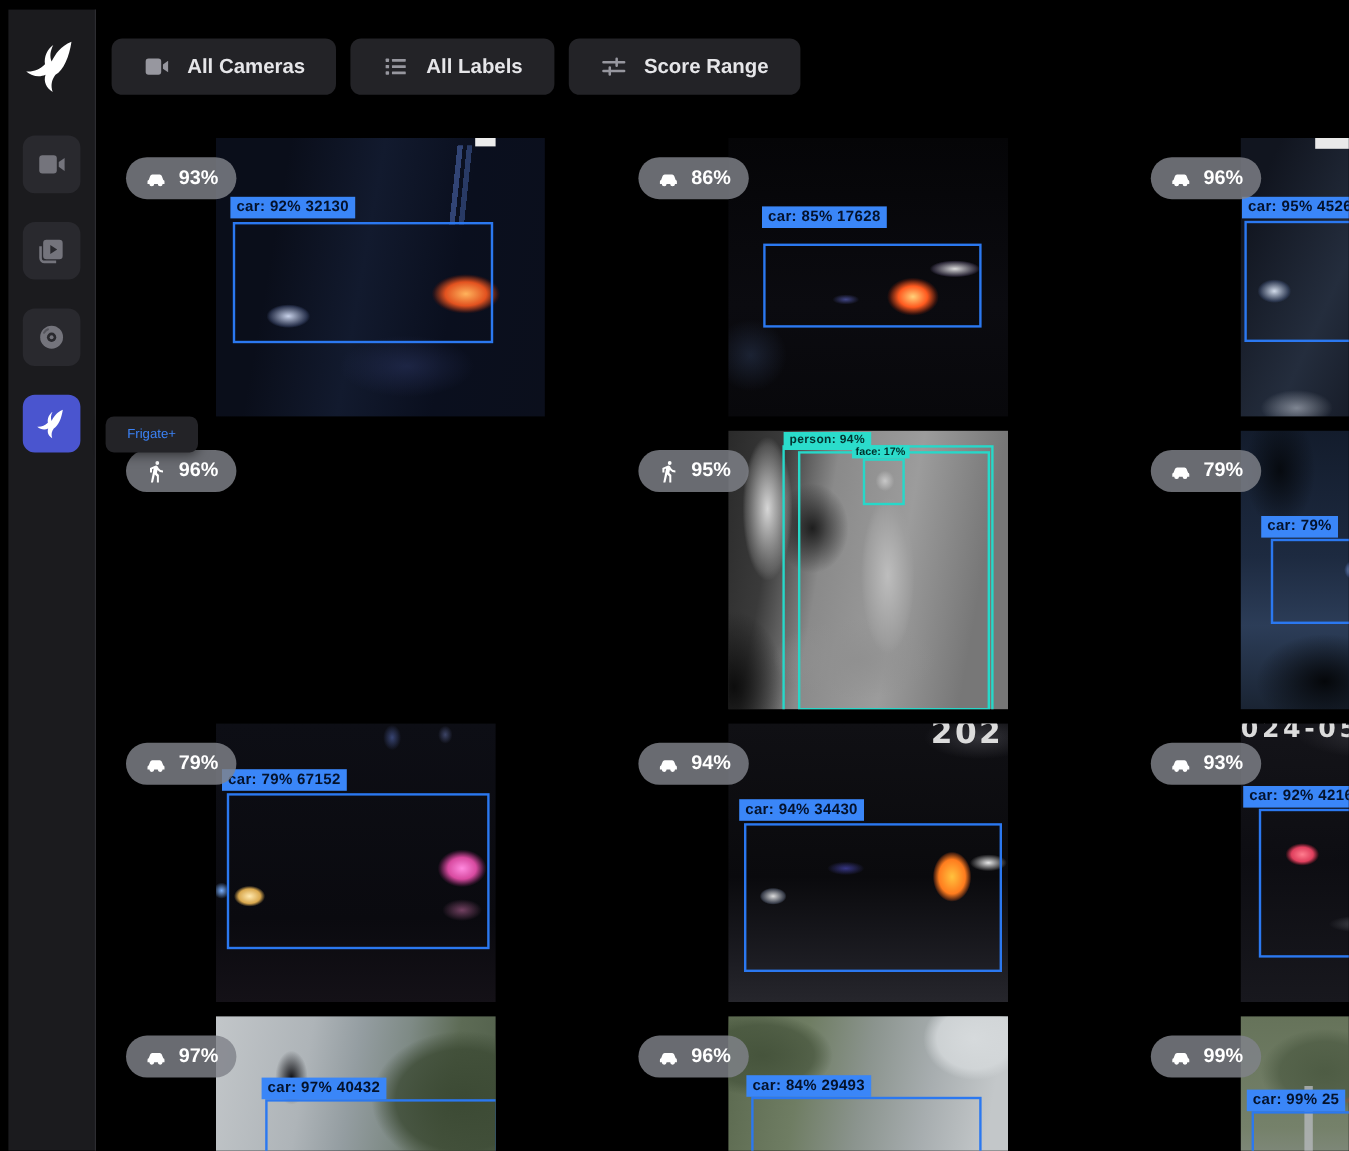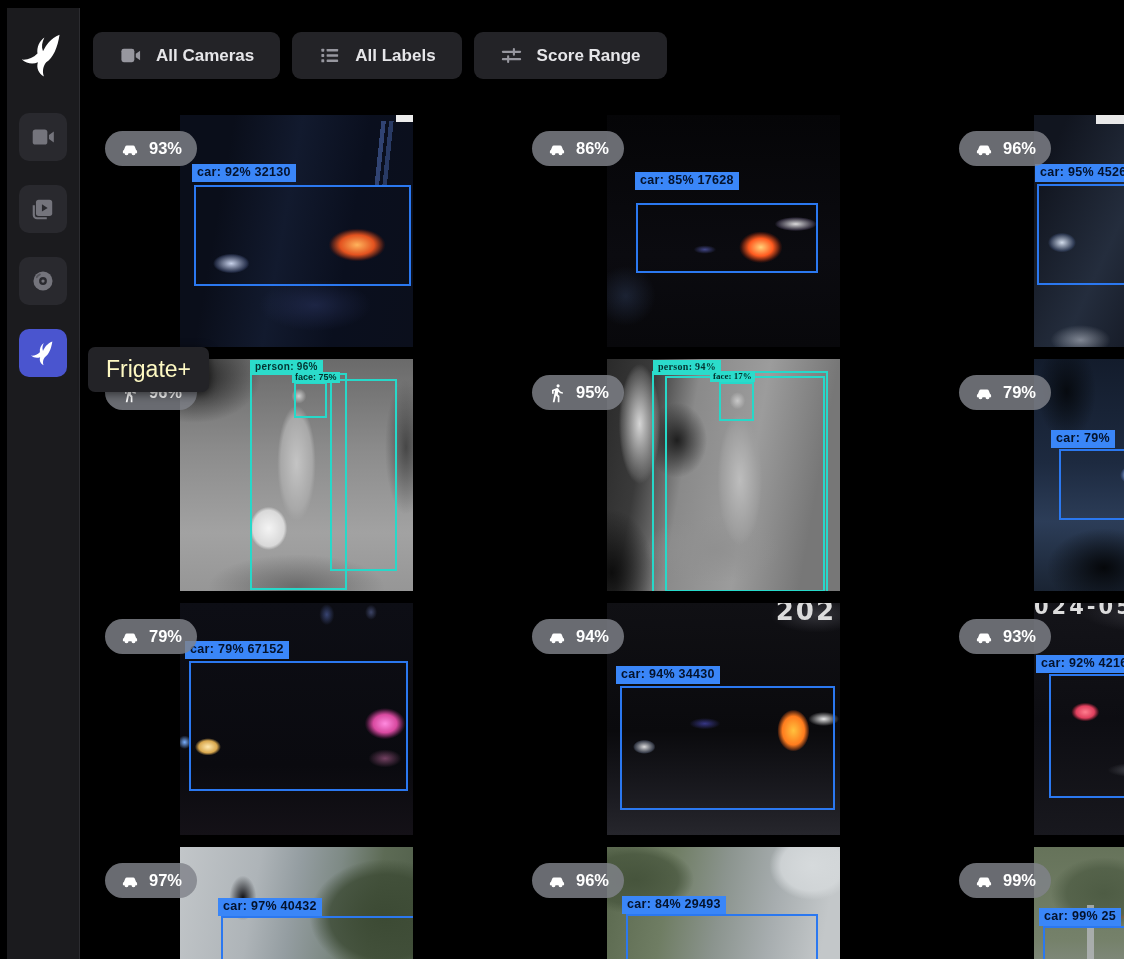--- a/index.html
+++ b/index.html
@@ -45,21 +45,21 @@
   .badge{
     position:absolute;left:12px;top:23px;height:35px;border-radius:18px;
     background:rgba(128,130,138,.82);color:#fff;
     display:inline-flex;align-items:center;gap:9px;padding:0 15px;
     font-size:16.5px;font-weight:700;z-index:5;
   }
   .badge .icon{width:20px;height:20px;color:#fff;}
   
   .tooltip{
     position:absolute;left:88px;top:347px;z-index:30;
-    background:#232327;color:#fef9c3;font-size:23px;
+    background:#232327;color:#3b82f6;font-size:11px;
     padding:9px 18px;border-radius:7px;box-shadow:0 2px 10px rgba(0,0,0,.55);
   }
   
   .det-label{
     position:absolute;background:#3a86f8;color:#04122b;
     font-weight:700;font-size:12.5px;line-height:15px;letter-spacing:.3px;
     padding:1px 5px 2px;white-space:nowrap;z-index:3;
   }
   .det-box{position:absolute;border:2px solid #2b78f0;z-index:2;}
   .cyan .det-label{background:#2bdccb;color:#033330;}
@@ -89,21 +89,21 @@
   .s9 .det-label{left:2px;top:52px}    .s9 .det-box{left:15px;top:71px;width:165px;height:120px}
   .s9 .ts{left:0;top:-8px;font-size:21px;letter-spacing:3px}
   .s10 .det-label{left:38px;top:51px}  .s10 .det-box{left:41px;top:69px;width:190px;height:70px}
   .s11 .det-label{left:15px;top:49px}  .s11 .det-box{left:19px;top:67px;width:188px;height:80px}
   .s12 .det-label{left:5px;top:61px}   .s12 .det-box{left:9px;top:79px;width:150px;height:60px}
   
   .s1{background:
     radial-gradient(38px 22px at 76% 56%, #ffb35c, #e2521f 45%, rgba(120,30,10,.25) 70%, transparent 75%),
     radial-gradient(26px 14px at 22% 64%, rgba(220,230,255,.9), rgba(120,140,200,.25) 60%, transparent 70%),
     radial-gradient(70px 32px at 58% 82%, rgba(42,52,95,.55), transparent 80%),
-    linear-gradient(100deg,#0a0e1a 20%,#121a2e 45%,#0a0f1e 70%,#0b0f1c 100%);}
+    linear-gradient(100deg,#0a0e1a 20%,#121a2e 45%,#0a0f1e 70%,#0b0f1c 100%); padding-left: 41px;}
   .s1::before{content:"";position:absolute;left:190px;top:6px;width:28px;height:66px;z-index:1;
     background:linear-gradient(90deg,transparent 0 28%,rgba(80,110,185,.55) 28% 44%,transparent 44% 56%,rgba(70,100,170,.5) 56% 72%,transparent 72%);
     transform:skewX(-6deg);}
   .s1::after{content:"";position:absolute;left:216px;top:0;width:17px;height:7px;background:#ececec;z-index:1;}
   .s2{background:
     radial-gradient(30px 22px at 66% 57%, #ffd27a, #ff5a1f 40%, rgba(160,40,10,.3) 65%, transparent 72%),
     radial-gradient(30px 10px at 81% 47%, rgba(255,255,255,.85), rgba(180,160,220,.2) 60%, transparent 70%),
     radial-gradient(16px 6px at 42% 58%, rgba(120,130,255,.5), transparent 70%),
     radial-gradient(40px 40px at 8% 78%, rgba(60,80,120,.35), transparent 75%),
     linear-gradient(#050507,#0b0b10 60%,#08080b); text-decoration: underline;}
@@ -121,21 +121,21 @@
     radial-gradient(28px 90px at 97% 38%, rgba(25,25,25,.6), transparent 75%),
     radial-gradient(110px 40px at 50% 98%, rgba(70,70,70,.55), transparent 80%),
     linear-gradient(#6a6a6a,#8c8c8c 40%,#a2a2a2 75%,#969696);}
   .s5{background:
     radial-gradient(10px 11px at 56% 18%, #c8c8c8, transparent 78%),
     radial-gradient(30px 88px at 57% 52%, #bdbdbd, #9e9e9e 60%, transparent 74%),
     radial-gradient(26px 75px at 14% 28%, #d6d6d6, rgba(150,150,150,.3) 70%, transparent 80%),
     radial-gradient(42px 52px at 30% 35%, #1e1e1e, transparent 72%),
     radial-gradient(85px 42px at 45% 82%, #909090, transparent 80%),
     radial-gradient(60px 90px at 2% 92%, rgba(8,8,8,.9), transparent 70%),
-    linear-gradient(100deg,#2a2a2a 0%,#3a3a3a 18%,#8a8a8a 35%,#9c9c9c 60%,#777777 85%); font-family: Liberation Serif, serif;}
+    linear-gradient(100deg,#2a2a2a 0%,#3a3a3a 18%,#8a8a8a 35%,#9c9c9c 60%,#777777 85%);}
   .s6{background:
     radial-gradient(26px 16px at 45% 50%, #ffffff, #bcd8ff 40%, rgba(120,160,255,.25) 65%, transparent 72%),
     radial-gradient(42px 70px at 14% 14%, rgba(5,8,12,.9), transparent 70%),
     radial-gradient(75px 52px at 30% 90%, #05070a, transparent 76%),
     radial-gradient(85px 62px at 78% 97%, #05070a, transparent 76%),
     linear-gradient(#131c2c 0%,#1d2a40 45%,#2c3d58 70%,#1a2433);}
   .s7{background:
     radial-gradient(26px 20px at 88% 52%, #ff8adf, #d84aa0 45%, rgba(150,40,110,.3) 70%, transparent 78%),
     radial-gradient(22px 12px at 88% 67%, rgba(220,120,180,.5), transparent 75%),
     radial-gradient(18px 12px at 12% 62%, #ffe9b0, #d9a84e 50%, transparent 72%),
@@ -301,27 +301,20 @@
           <svg viewBox="0 0 24 24" fill="currentColor">
             <path d="M4.7 13.1l1.5-3.8A2.3 2.3 0 0 1 8.3 7.8h7.4a2.3 2.3 0 0 1 2.1 1.5l1.5 3.8a1.6 1.6 0 0 1 1.2 1.6v2.4h-1.9a2.4 2.4 0 0 1-4.8 0h-3.6a2.4 2.4 0 0 1-4.8 0H3.5v-2.4a1.6 1.6 0 0 1 1.2-1.6z"></path>
             <circle cx="7.8" cy="17.4" r="1.5"></circle>
             <circle cx="16.2" cy="17.4" r="1.5"></circle>
           </svg>
         </span>
         <span>96%</span>
       </div>
     </div>
     <div class="cell">
-      <div class="thumb s4 cyan">
-        <div class="det-label">person: 96%</div>
-        <div class="det-box"></div>
-        <div class="det-box b2"></div>
-        <div class="face-label">face: 75%</div>
-        <div class="face-box"></div>
-      </div>
       <div class="badge">
         <span class="icon bicon">
           <svg viewBox="0 0 24 24" fill="currentColor">
             <path d="M13.3 5.3a1.9 1.9 0 1 0-1.9-1.9 1.9 1.9 0 0 0 1.9 1.9zM9.7 8.9 6.9 23H9l1.8-8 2.1 2v6h2v-7.5l-2-2 .6-3A7.2 7.2 0 0 0 19 13v-2a5.2 5.2 0 0 1-4.3-2.4l-1-1.6a2 2 0 0 0-1.7-1 2.6 2.6 0 0 0-.8.2L6 8.3V13h2V9.6z"></path>
           </svg>
         </span>
         <span>96%</span>
       </div>
     </div>
     <div class="cell">

